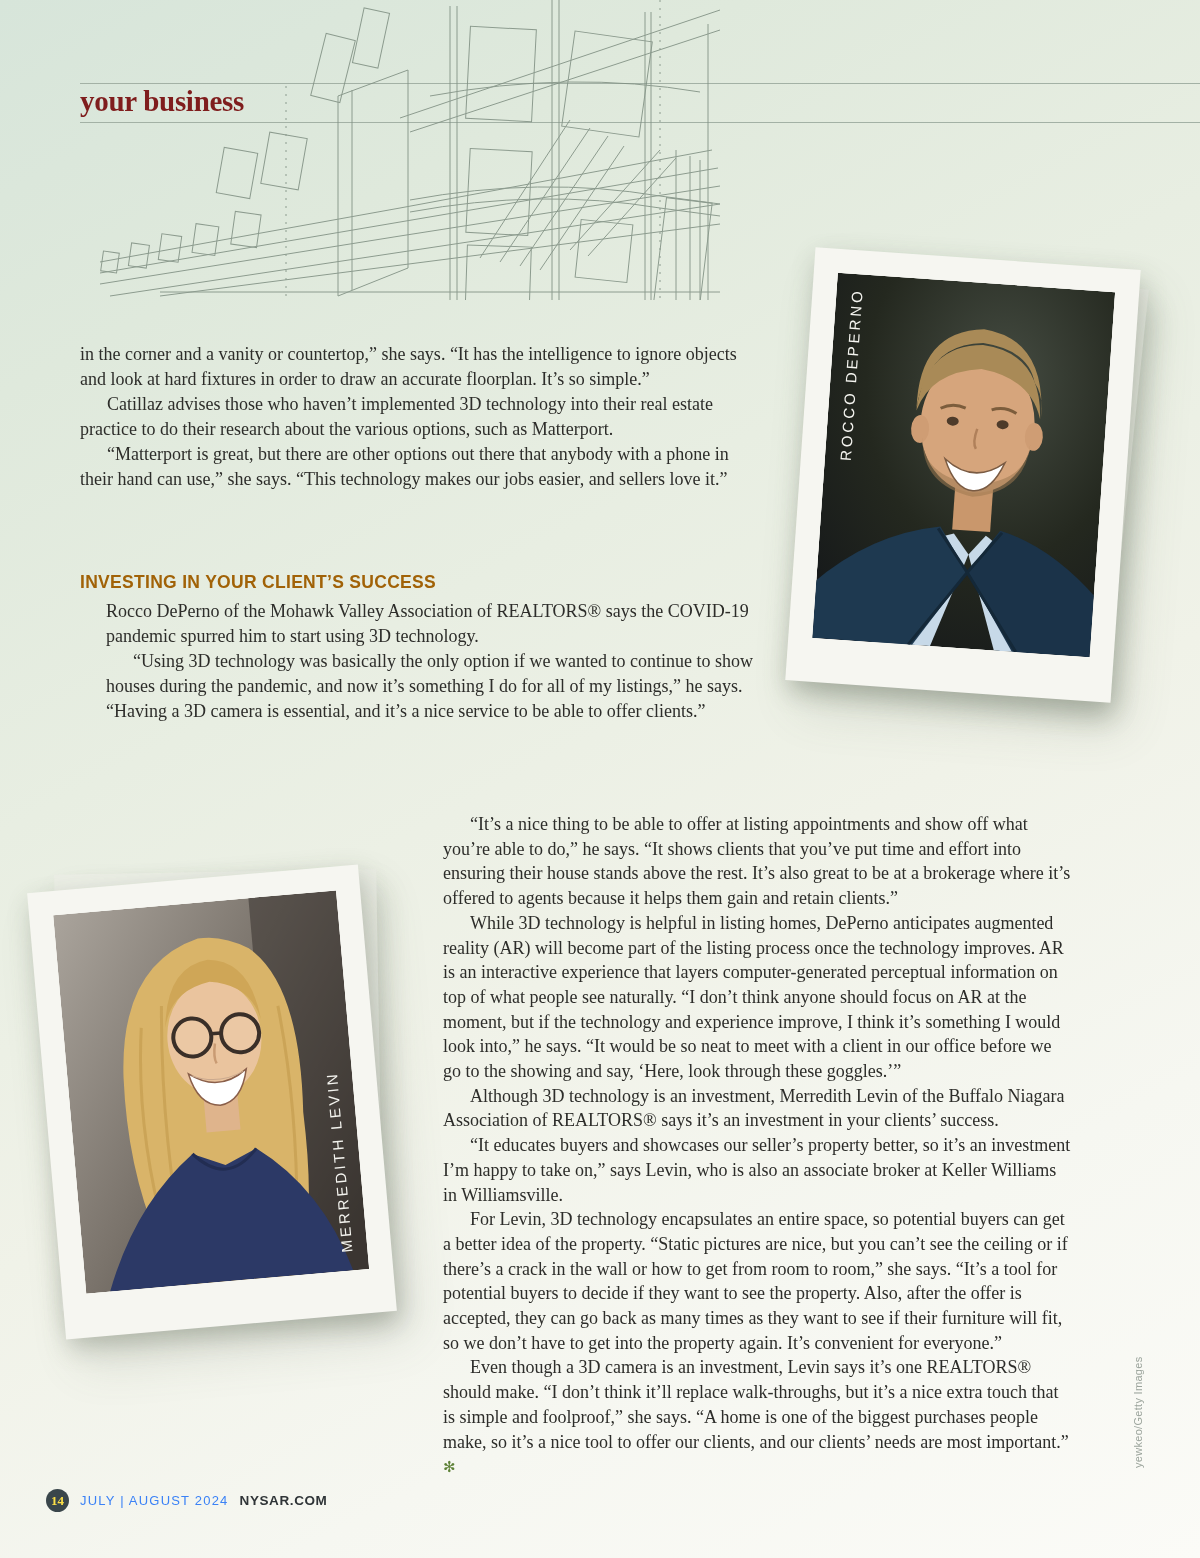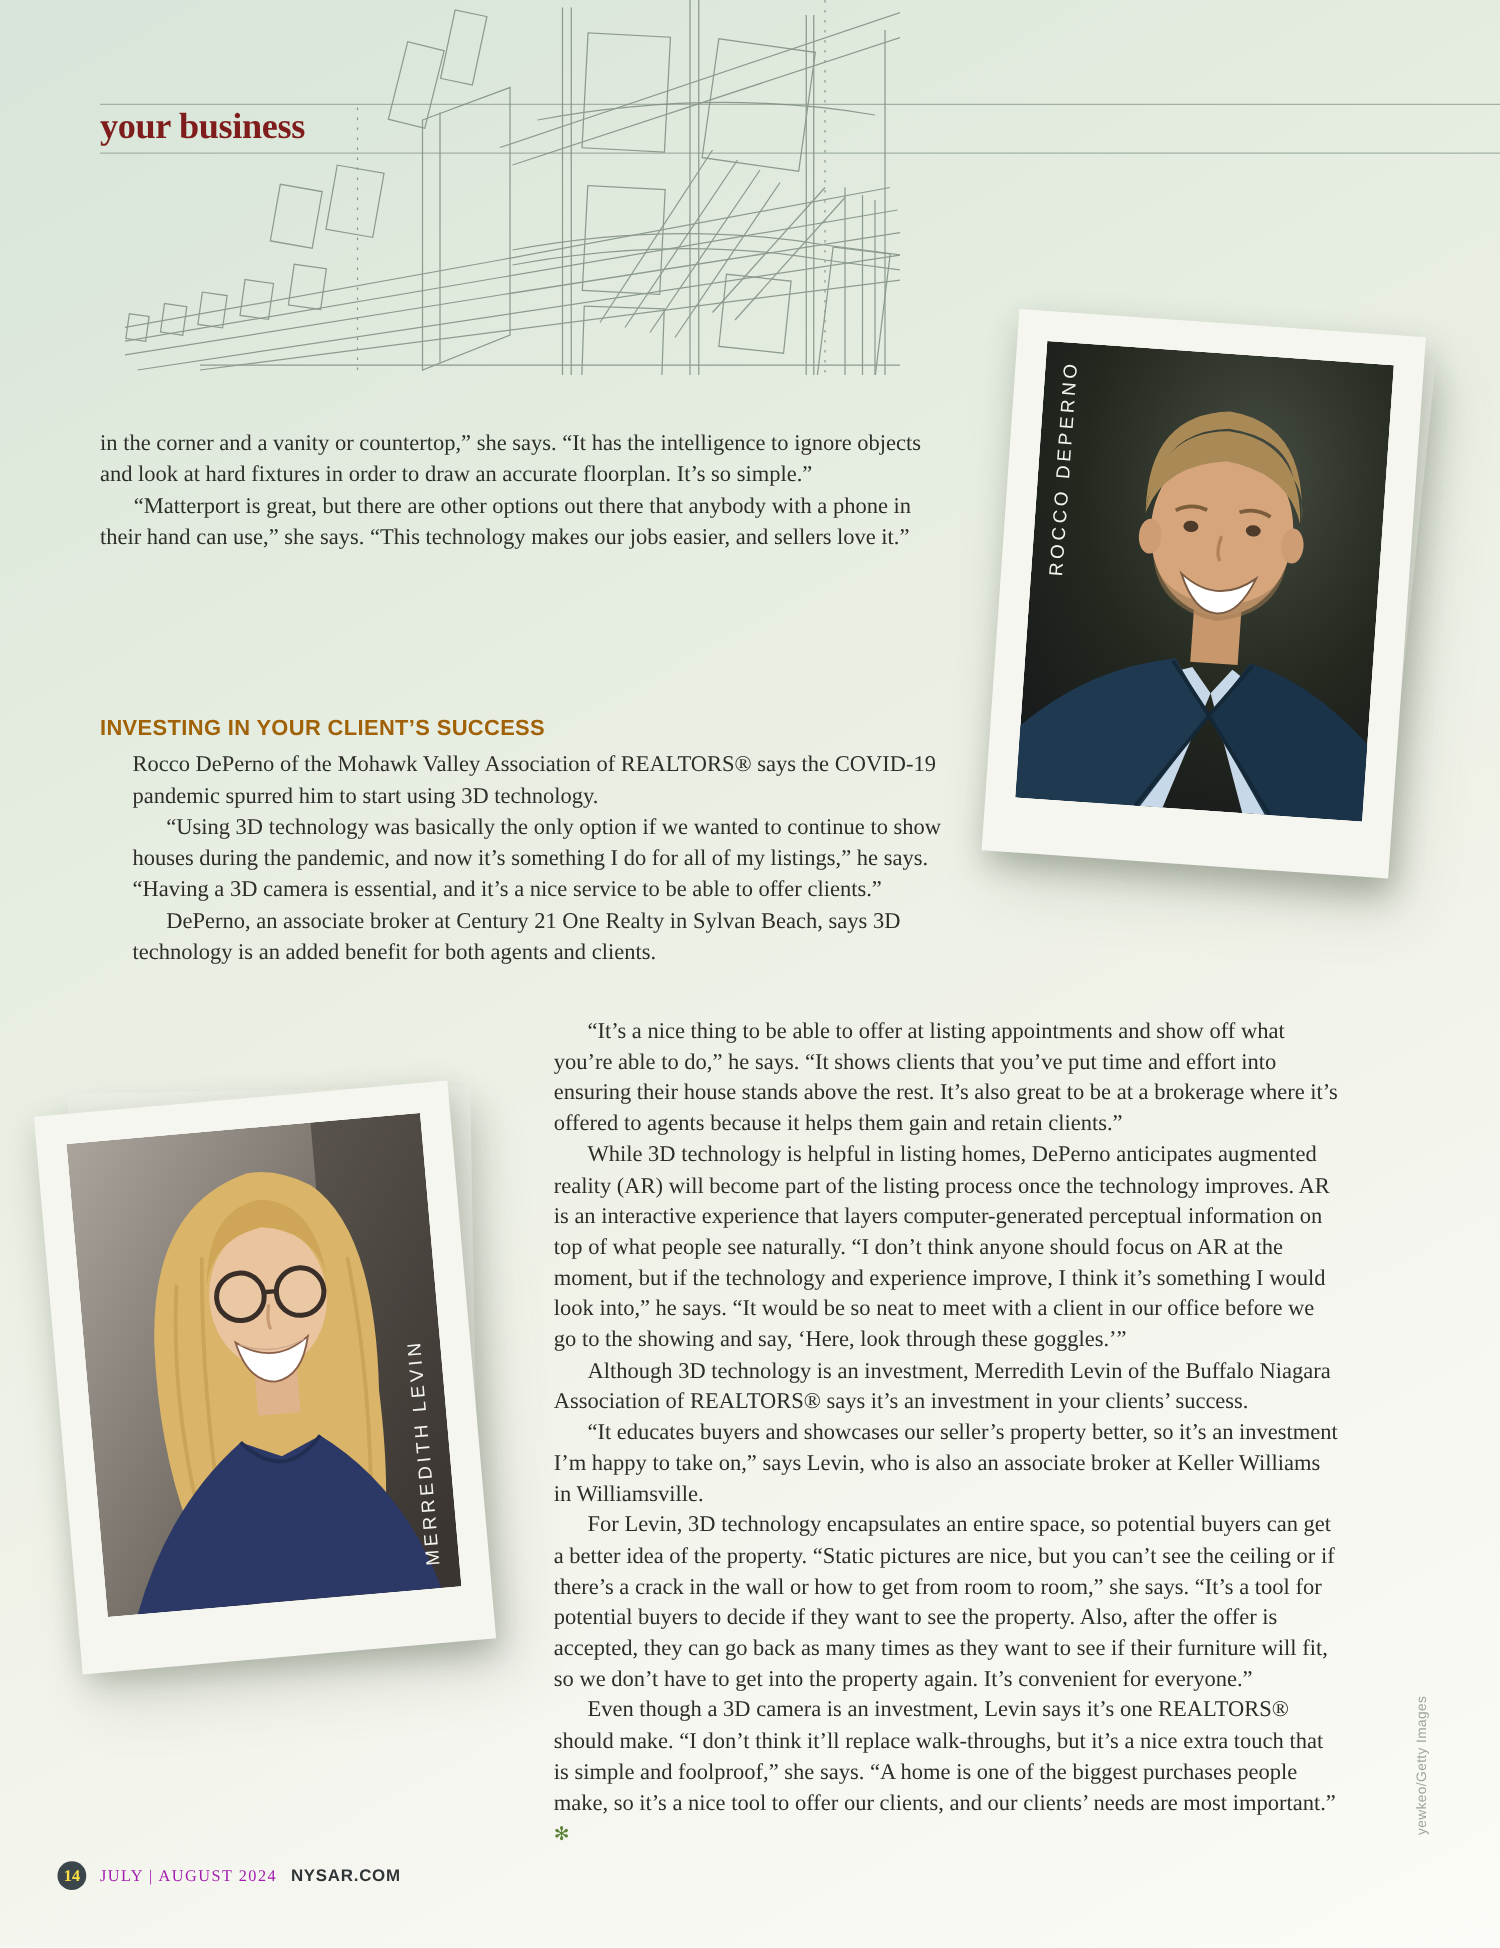--- a/index.html
+++ b/index.html
@@ -58,21 +58,21 @@
     writing-mode:vertical-rl;transform:rotate(180deg);
     font-family:"Liberation Sans",sans-serif;font-size:11px;color:#9ba49c;letter-spacing:0.3px;
   }
 
   .footer{position:absolute;left:46px;top:1489px;display:flex;align-items:center;gap:11px;}
   .pagenum{
     width:23px;height:23px;border-radius:50%;background:#3a464b;color:#fde047;
     font-family:"Liberation Serif",serif;font-weight:700;font-size:13px;
     display:flex;align-items:center;justify-content:center;
   }
-  .issue{font-family:Liberation Serif, serif;font-size:13px;color:#a21caf;letter-spacing:1.2px;}
+  .issue{font-family:Liberation Sans, sans-serif;font-size:13px;color:#3b82f6;letter-spacing:1.2px;}
   .site{font-family:"Liberation Sans",sans-serif;font-weight:700;font-size:13.5px;color:#2f3437;letter-spacing:0.6px;}
 </style>
 </head>
 <body>
 
 <div class="rule rule-top"></div>
 <div class="rule rule-bottom"></div>
 
 <svg class="sketch" viewBox="0 0 620 300">
   <g opacity="0.85">
@@ -122,29 +122,29 @@
       <path d="M600,160 L600,300"></path>
     <path d="M186,86 L186,300" stroke-dasharray="2 6"></path>
     <path d="M560,0 L560,300" stroke-dasharray="2 6"></path>
   </g>
 </svg>
 
 <div class="section-label">your business</div>
 
 <div class="bodycol col-a">
   <p class="flush">in the corner and a vanity or countertop,” she says. “It has the intelligence to ignore objects and look at hard fixtures in order to draw an accurate floorplan. It’s so simple.”</p>
+  <p>Catillaz advises those who haven’t implemented 3D technology into their real estate practice to do their research about the various options, such as Matterport.</p>
   <p>“Matterport is great, but there are other options out there that anybody with a phone in their hand can use,” she says. “This technology makes our jobs easier, and sellers love it.”</p>
 </div>
 
 <div class="subhead">INVESTING IN YOUR CLIENT’S SUCCESS</div>
 
 <div class="bodycol col-b">
   <p class="flush">Rocco DePerno of the Mohawk Valley Association of REALTORS® says the COVID-19 pandemic spurred him to start using 3D technology.</p>
   <p>“Using 3D technology was basically the only option if we wanted to continue to show houses during the pandemic, and now it’s something I do for all of my listings,” he says. “Having a 3D camera is essential, and it’s a nice service to be able to offer clients.”</p>
-  <p>DePerno, an associate broker at Century 21 One Realty in Sylvan Beach, says 3D technology is an added benefit for both agents and clients.</p>
 </div>
 
 <div class="bodycol col-c">
   <p>“It’s a nice thing to be able to offer at listing appointments and show off what you’re able to do,” he says. “It shows clients that you’ve put time and effort into ensuring their house stands above the rest. It’s also great to be at a brokerage where it’s offered to agents because it helps them gain and retain clients.”</p>
   <p>While 3D technology is helpful in listing homes, DePerno anticipates augmented reality (AR) will become part of the listing process once the technology improves. AR is an interactive experience that layers computer-generated perceptual information on top of what people see naturally. “I don’t think anyone should focus on AR at the moment, but if the technology and experience improve, I think it’s something I would look into,” he says. “It would be so neat to meet with a client in our office before we go to the showing and say, ‘Here, look through these goggles.’”</p>
   <p>Although 3D technology is an investment, Merredith Levin of the Buffalo Niagara Association of REALTORS® says it’s an investment in your clients’ success.</p>
   <p>“It educates buyers and showcases our seller’s property better, so it’s an investment I’m happy to take on,” says Levin, who is also an associate broker at Keller Williams in Williamsville.</p>
   <p>For Levin, 3D technology encapsulates an entire space, so potential buyers can get a better idea of the property. “Static pictures are nice, but you can’t see the ceiling or if there’s a crack in the wall or how to get from room to room,” she says. “It’s a tool for potential buyers to decide if they want to see the property. Also, after the offer is accepted, they can go back as many times as they want to see if their furniture will fit, so we don’t have to get into the property again. It’s convenient for everyone.”</p>
   <p><span>Even though a 3D camera is an investment, Levin says it’s one REALTORS® should make. “I don’t think it’ll replace walk-throughs, but it’s a nice extra touch that is simple and foolproof,” she says. “A home is one of the biggest purchases people make, so it’s a nice tool to offer our clients, and our clients’ needs are most important.”</span> <span class="endmark">✻</span></p>
 </div>

